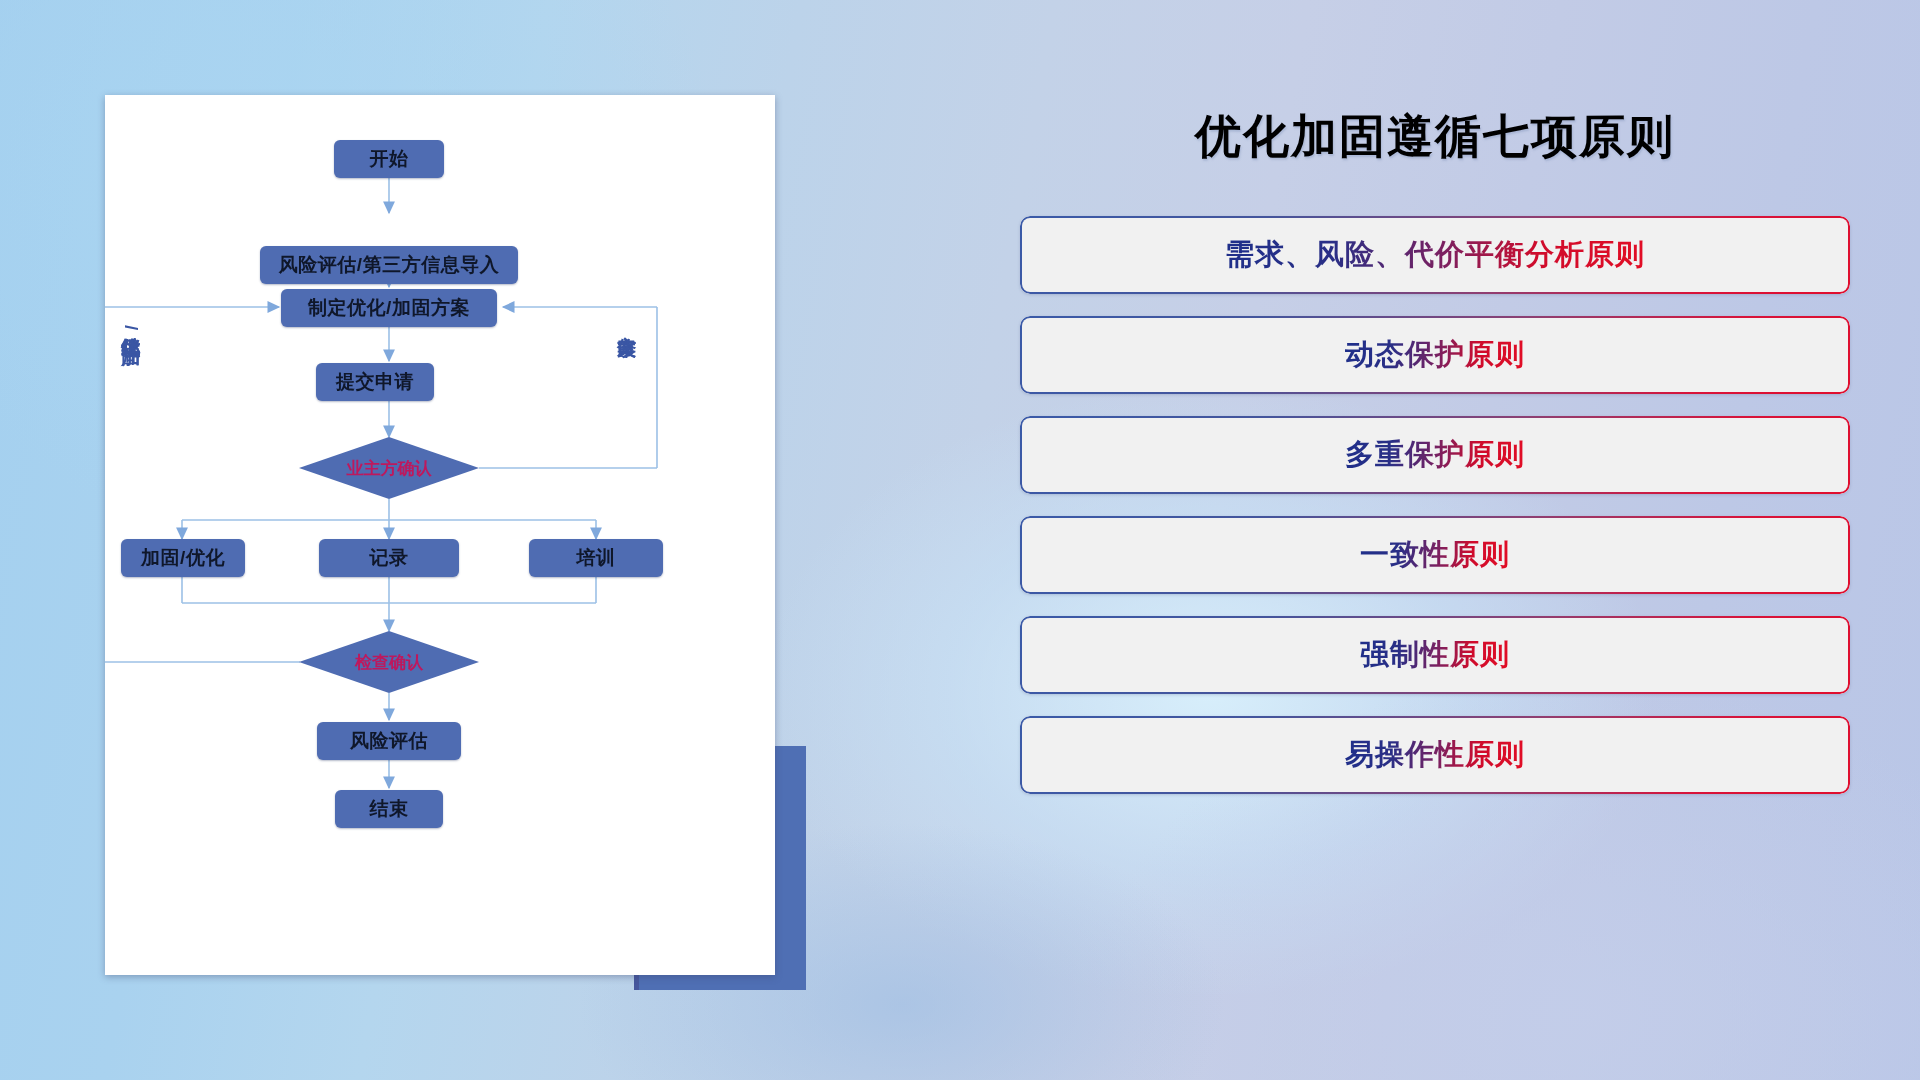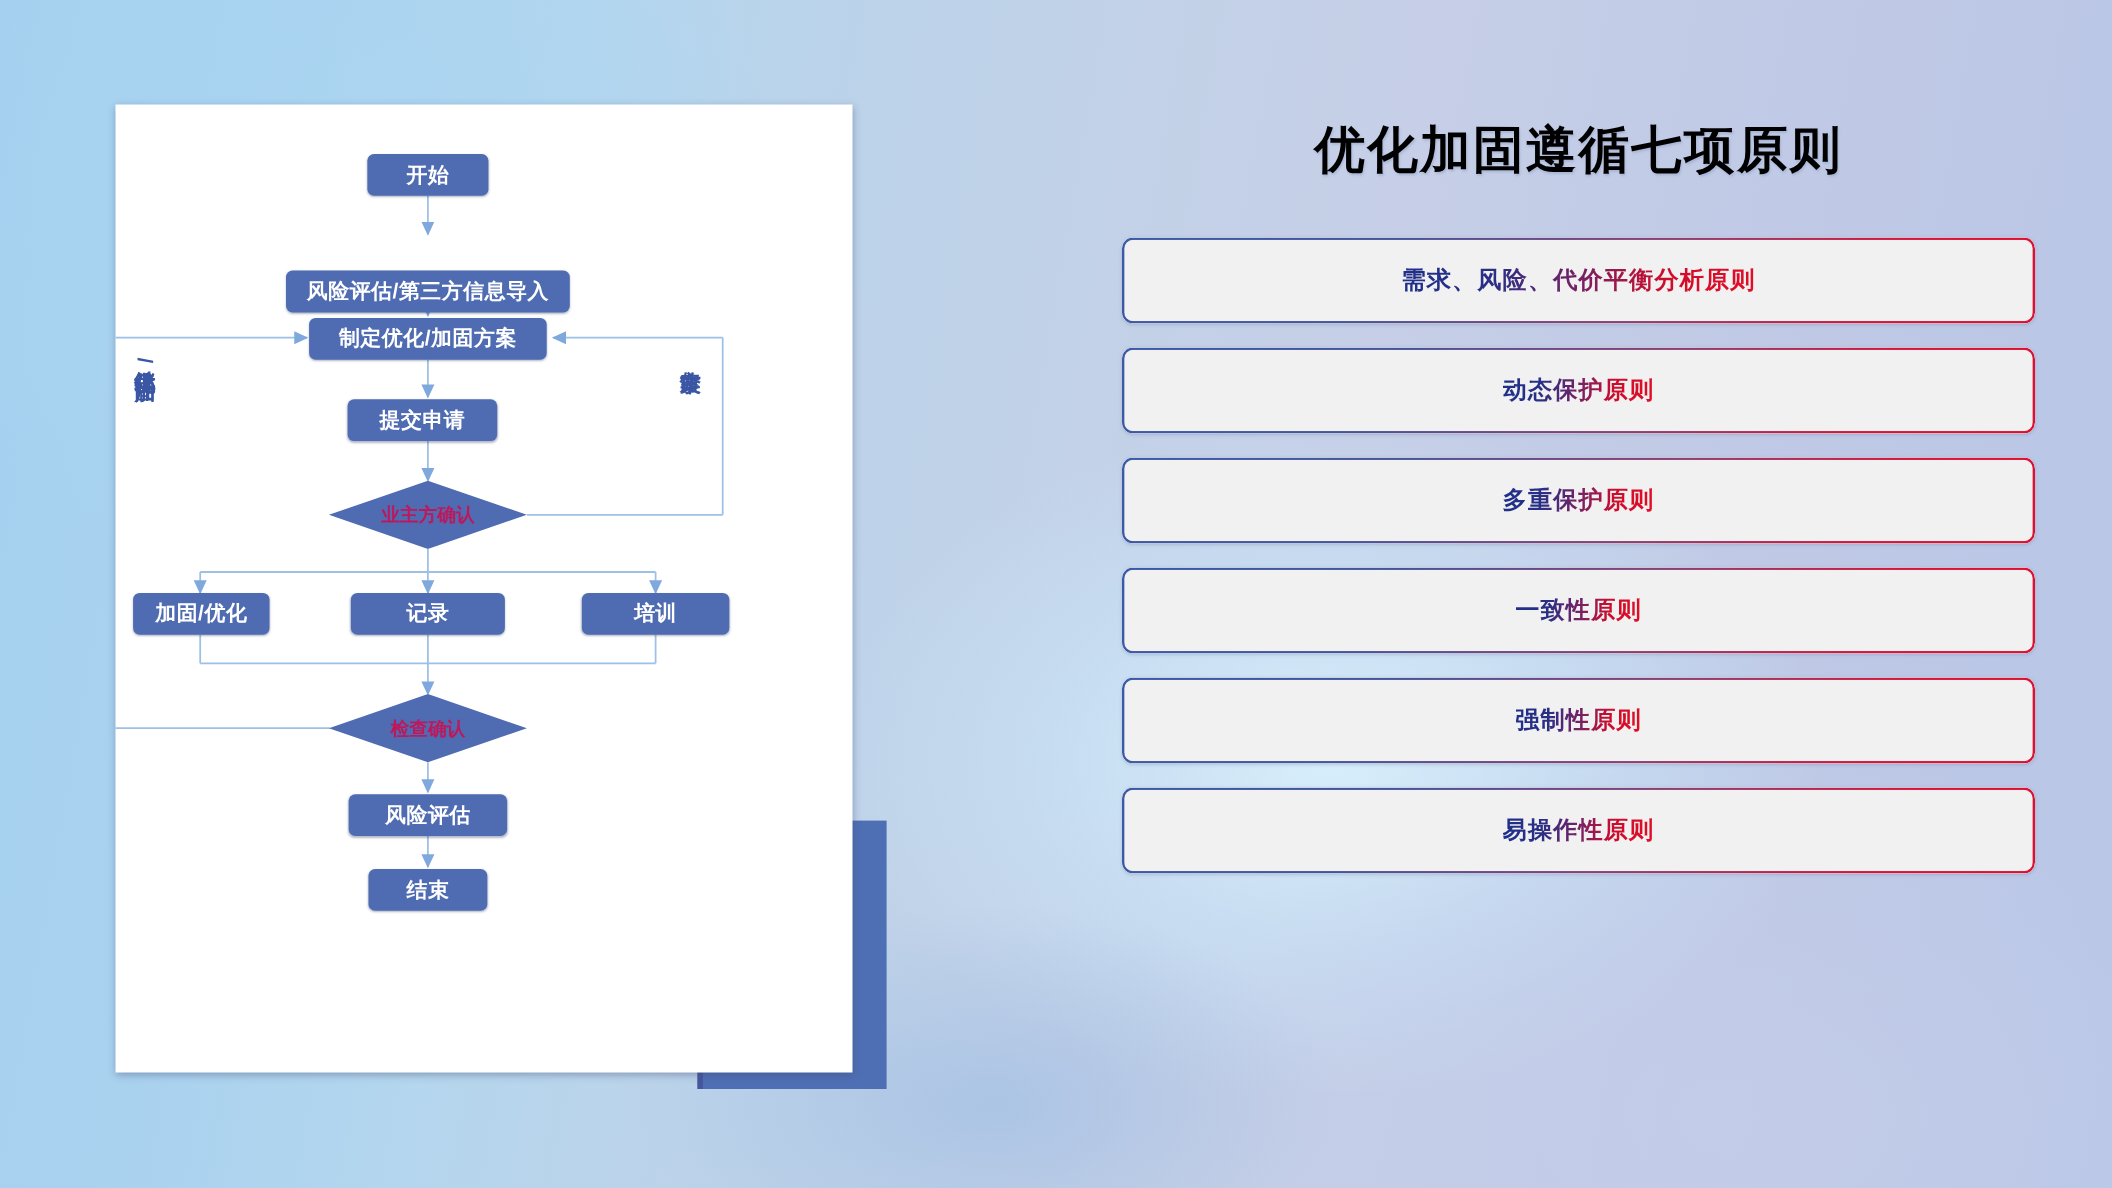--- a/index.html
+++ b/index.html
@@ -51,21 +51,21 @@
     box-shadow:0 2px 7px rgba(60,70,110,.40);
   }
 
   
   #flow{ position:absolute; inset:0; }
   #flow svg{ position:absolute; left:0; top:0; }
 
   .node{
     position:absolute;
     background:#4f6cb2;
-    color:#ffffff;
+    color:#0f172a;
     border-radius:6px;
     display:flex; align-items:center; justify-content:center;
     font-size:19px; font-weight:bold;
     letter-spacing:.5px;
     white-space:nowrap;
     box-shadow:0 1px 2px rgba(40,55,100,.35);
   }
   .node.rect{ height:38px; }
   .diamond{
     position:absolute;
@@ -121,21 +121,21 @@
     border-radius:10px;
     padding:2px;
     background:linear-gradient(125deg,#3a5aa8 0%,#44559c 28%,#8e3f72 58%,#d8133a 82%,#e00e2e 100%);
     -webkit-mask:linear-gradient(#000 0 0) content-box, linear-gradient(#000 0 0);
     -webkit-mask-composite:xor;
     mask-composite:exclude;
     pointer-events:none;
   }
   .principle-text{
     position:relative; z-index:2;
-    font-size:22px; font-weight:bold;
+    font-size:29px; font-weight:bold;
     letter-spacing:1px;
     background:linear-gradient(95deg,#1f2f8a 0%,#2a2f86 26%,#7b2060 52%,#cf0c2c 74%,#e20d25 100%);
     -webkit-background-clip:text;
     background-clip:text;
     color:transparent;
     -webkit-text-fill-color:transparent;
     white-space:nowrap;
   }
 </style>
 </head>
@@ -204,21 +204,21 @@
     </div>
 
     <div class="node rect" style="left:155px; top:120px; width:258px;margin-top:31px;">
       <span>风险评估/第三方信息导入</span>
     </div>
 
     <div class="node rect" style="left:176px; top:194px; width:216px;">
       <span>制定优化/加固方案</span>
     </div>
 
-    <div class="node rect" style="left:211px; top:268px; width:136px;text-align:right;">
+    <div class="node rect" style="left:211px; top:268px; width:118px;text-align:right;">
       <span>提交申请</span>
     </div>
 
     <div class="diamond" style="left:194px; top:342px; width:180px; height:62px;">
       <div class="dshape"></div>
       <span>业主方确认</span>
     </div>
 
     <div class="node rect" style="left:16px; top:444px; width:124px;">
       <span>加固/优化</span>

